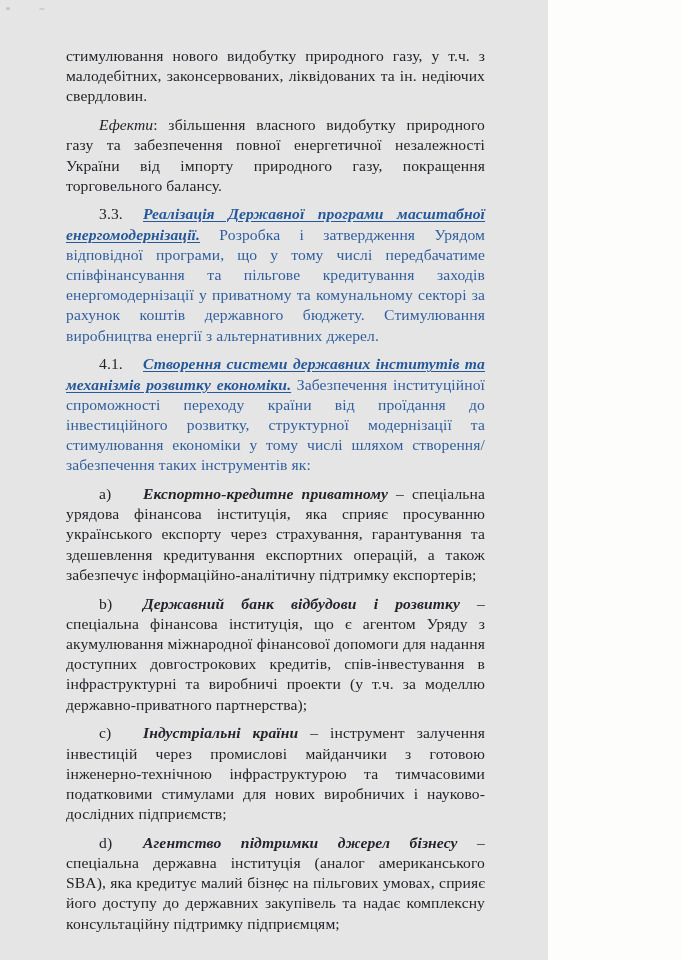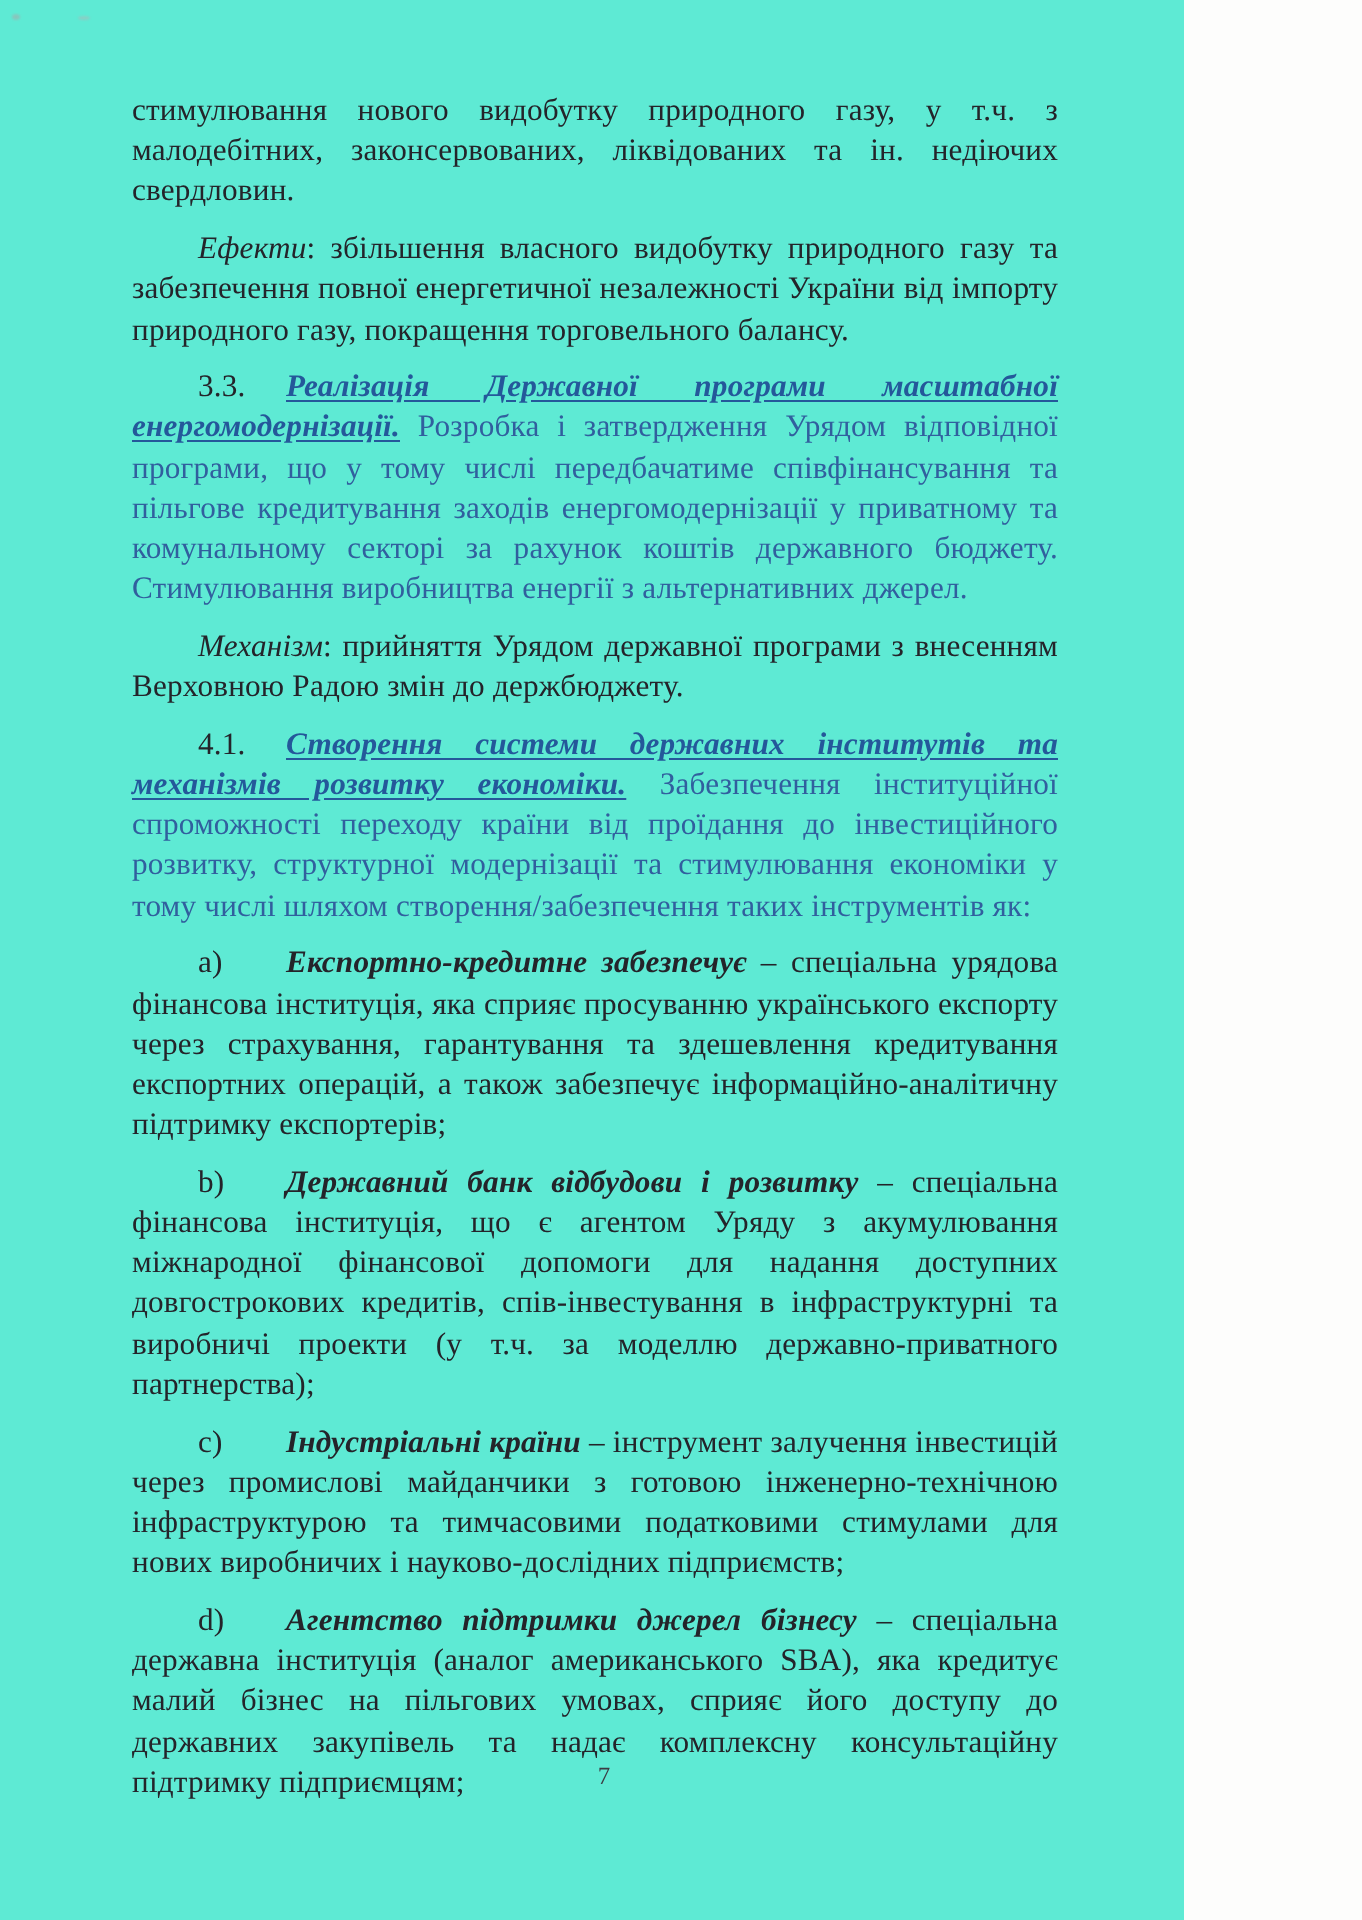--- a/index.html
+++ b/index.html
@@ -5,23 +5,23 @@
   html, body { margin: 0; padding: 0; }
   body {
     width: 681px;
     height: 960px;
     background: #fdfdfc;
     overflow: hidden;
     font-family: "Liberation Serif", "DejaVu Serif", serif;
   }
   .page {
     position: relative;
-    width: 592px;
+    width: 548px;
     height: 960px;
-    background: #5eead4;
+    background: #e5e5e5;
     overflow: hidden;
   }
   .body-text {
     position: absolute;
     left: 66px;
     right: 63px;
     top: 46px;
     font-size: 15.6px;
     line-height: 20.2px;
     letter-spacing: 0.1px;
@@ -110,22 +110,21 @@
   <div class="artifact speck-1"></div>
   <div class="artifact speck-2"></div>
   <div class="artifact smudge-1"></div>
   <div class="artifact smudge-1b"></div>
   <div class="artifact smudge-2"></div>
 
   <div class="body-text">
       <p class="para no-indent"><span class="sg-plain">стимулювання нового видобутку природного газу, у т.ч. з малодебітних, законсервованих, ліквідованих та ін. недіючих свердловин.</span></p>
       <p class="para"><span class="sg-italic">Ефекти</span><span class="sg-plain">: збільшення власного видобутку природного газу та забезпечення повної енергетичної незалежності України від імпорту природного газу, покращення торговельного балансу.</span></p>
       <p class="para c-blue gap-top"><span class="sg-num">3.3.</span><span class="sg-hd">Реалізація Державної програми масштабної енергомодернізації.</span><span class="sg-plain"> Розробка і затвердження Урядом відповідної програми, що у тому числі передбачатиме співфінансування та пільгове кредитування заходів енергомодернізації у приватному та комунальному секторі за рахунок коштів державного бюджету. Стимулювання виробництва енергії з альтернативних джерел.</span></p>
-      <p class="para"><span class="sg-italic">Механізм</span><span class="sg-plain">: прийняття Урядом державної програми з внесенням Верховною Радою змін до держбюджету.</span></p>
       <p class="para c-blue"><span class="sg-num">4.1.</span><span class="sg-hd">Створення системи державних інститутів та механізмів розвитку економіки.</span><span class="sg-plain"> Забезпечення інституційної спроможності переходу країни від проїдання до інвестиційного розвитку, структурної модернізації та стимулювання економіки у тому числі шляхом створення/забезпечення таких інструментів як:</span></p>
-      <p class="para"><span class="sg-num">a)</span><span class="sg-bi">Експортно-кредитне забезпечує</span><span class="sg-plain"> – спеціальна урядова фінансова інституція, яка сприяє просуванню українського експорту через страхування, гарантування та здешевлення кредитування експортних операцій, а також забезпечує інформаційно-аналітичну підтримку експортерів;</span></p>
+      <p class="para"><span class="sg-num">a)</span><span class="sg-bi">Експортно-кредитне приватному</span><span class="sg-plain"> – спеціальна урядова фінансова інституція, яка сприяє просуванню українського експорту через страхування, гарантування та здешевлення кредитування експортних операцій, а також забезпечує інформаційно-аналітичну підтримку експортерів;</span></p>
       <p class="para"><span class="sg-num">b)</span><span class="sg-bi">Державний банк відбудови і розвитку</span><span class="sg-plain"> – спеціальна фінансова інституція, що є агентом Уряду з акумулювання міжнародної фінансової допомоги для надання доступних довгострокових кредитів, спів-інвестування в інфраструктурні та виробничі проекти (у т.ч. за моделлю державно-приватного партнерства);</span></p>
       <p class="para"><span class="sg-num">c)</span><span class="sg-bi">Індустріальні країни</span><span class="sg-plain"> – інструмент залучення інвестицій через промислові майданчики з готовою інженерно-технічною інфраструктурою та тимчасовими податковими стимулами для нових виробничих і науково-дослідних підприємств;</span></p>
       <p class="para"><span class="sg-num">d)</span><span class="sg-bi">Агентство підтримки джерел бізнесу</span><span class="sg-plain"> – спеціальна державна інституція (аналог американського SBA), яка кредитує малий бізнес на пільгових умовах, сприяє його доступу до державних закупівель та надає комплексну консультаційну підтримку підприємцям;</span></p>
     </div>
 
   <div class="page-number">7</div>
 </div>
 
 </body></html>

